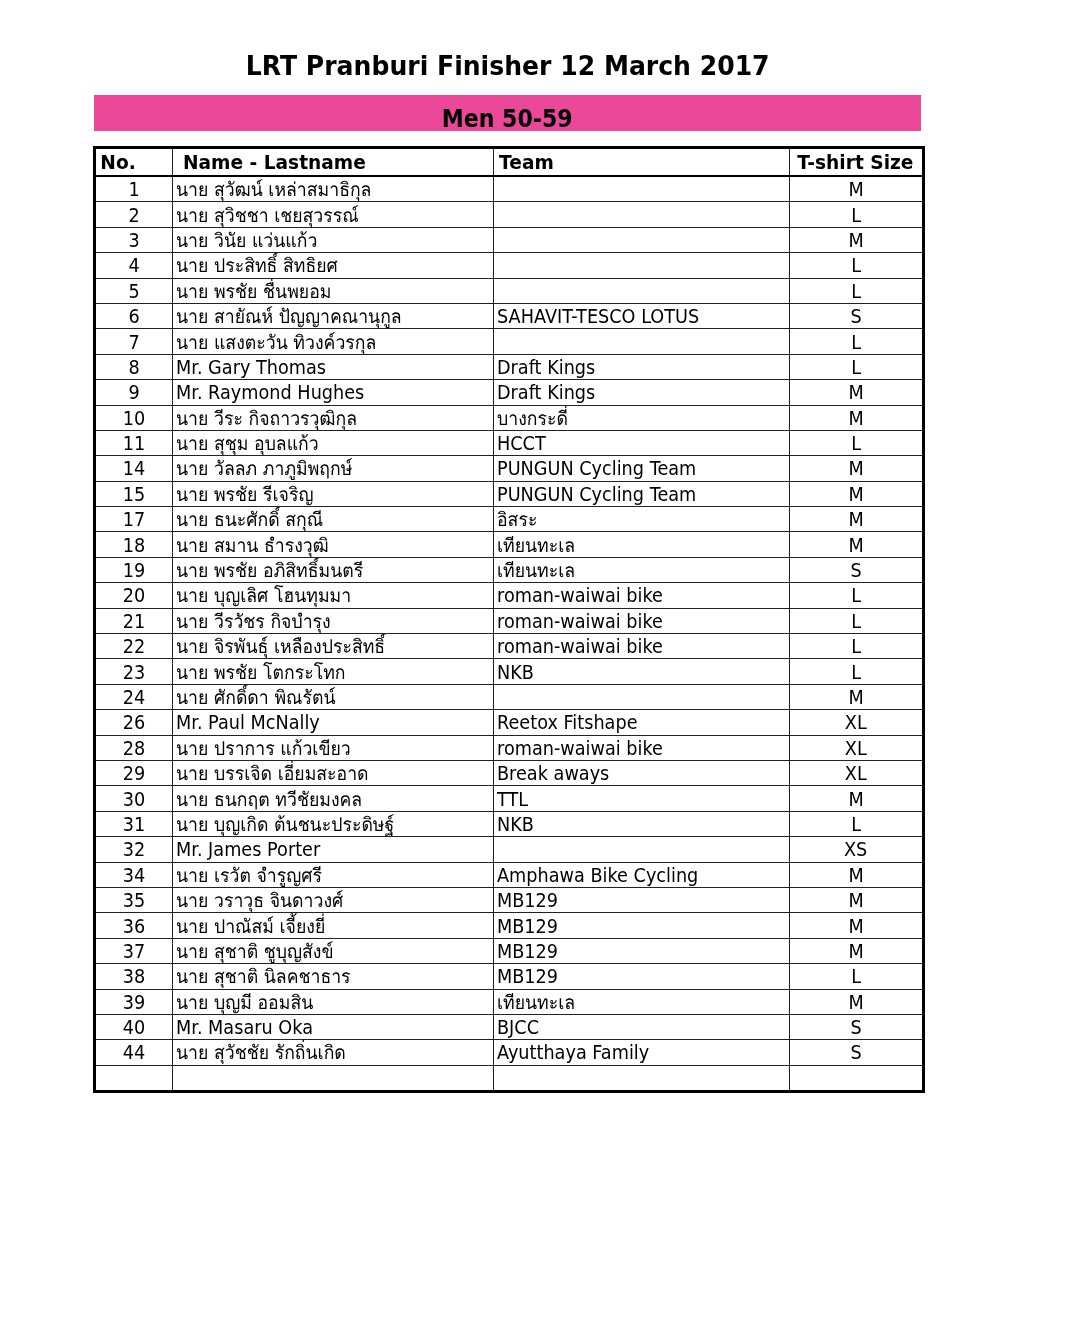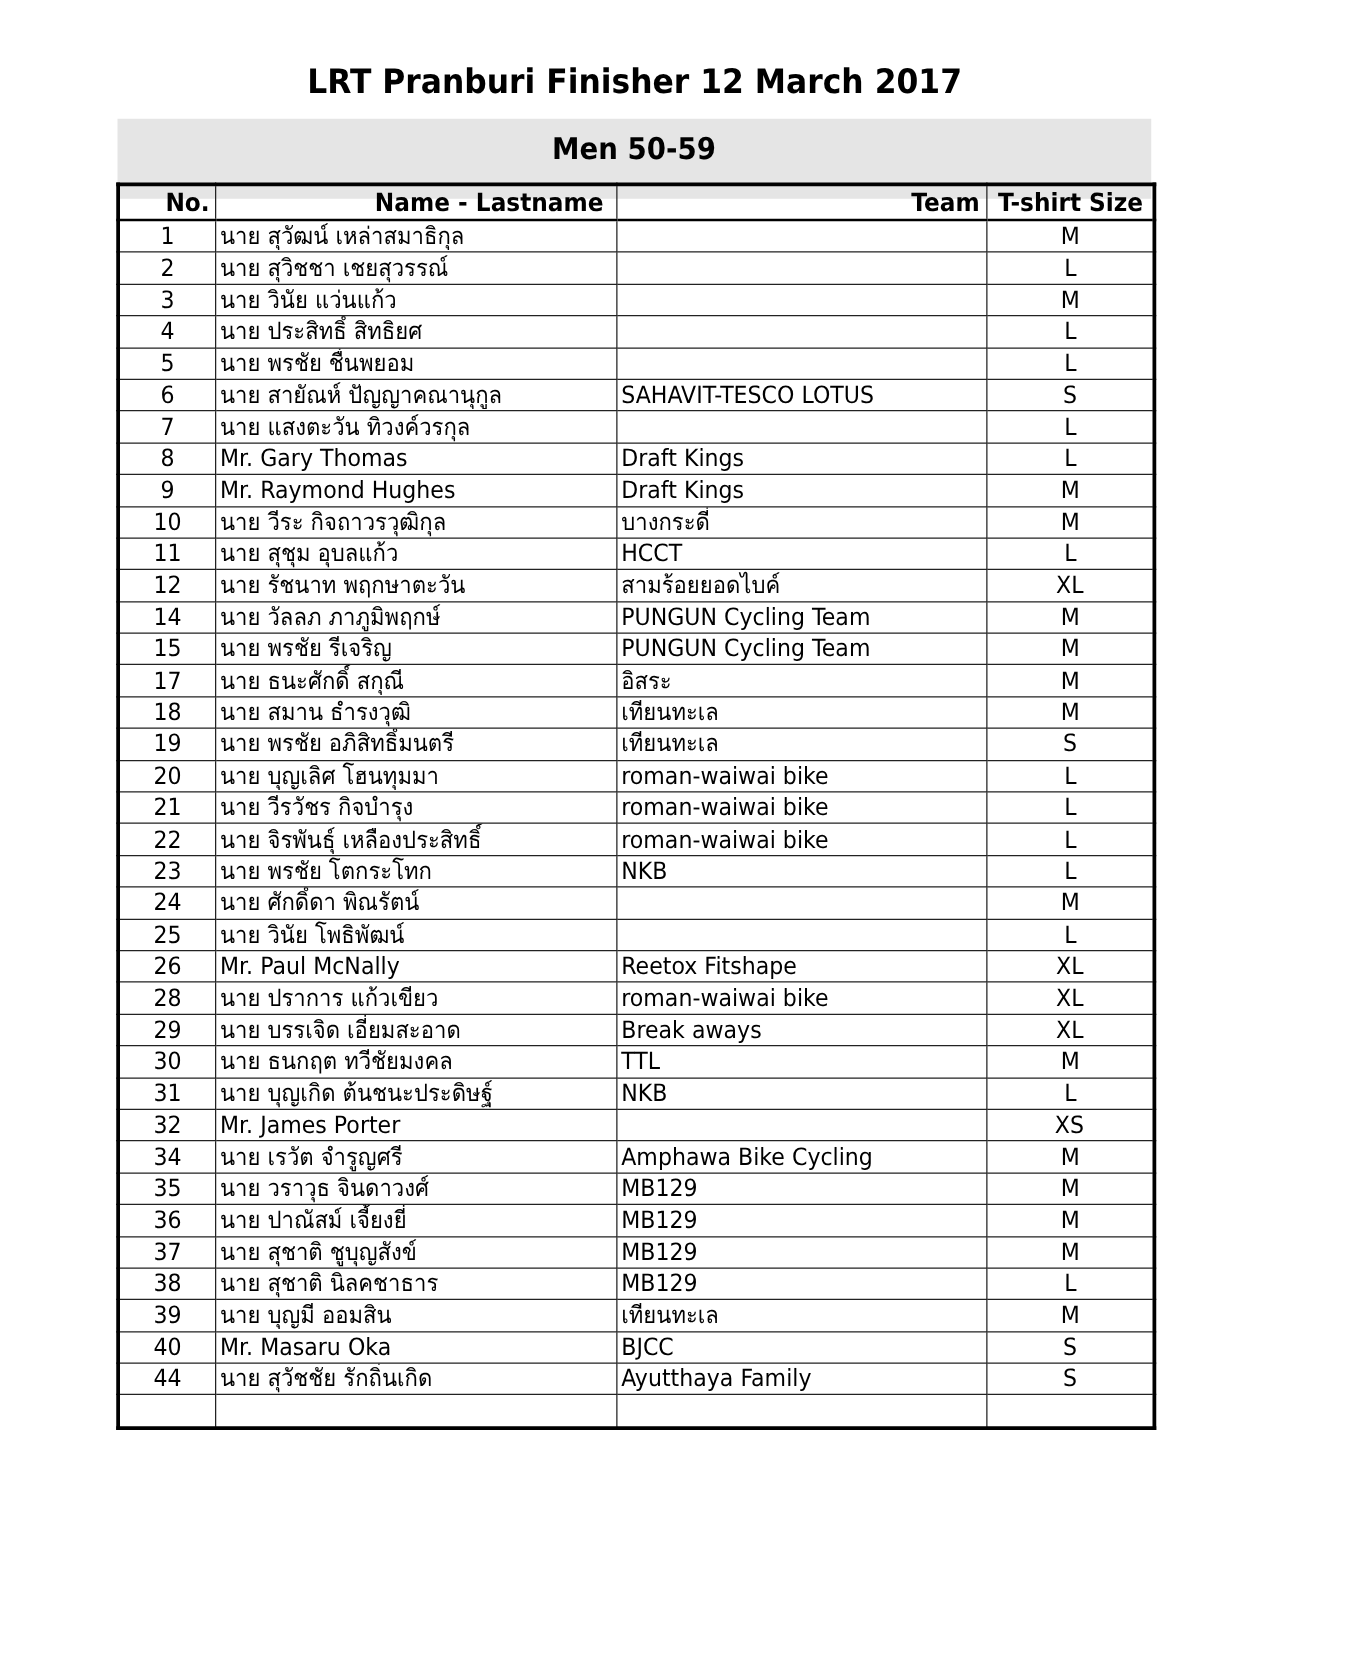--- a/index.html
+++ b/index.html
@@ -1,30 +1,30 @@
 <!DOCTYPE html>
 <html><head>
   <meta charset="utf-8">
   <style>
     html, body { margin: 0; padding: 0; background: #ffffff; }
     body { width: 1080px; height: 1342px; position: relative; overflow: hidden;
            font-family: "DejaVu Sans", "Liberation Sans", sans-serif; color: #000; }
     .title { position: absolute; left: 0; top: 50px; width: 1015px; text-align: center;
              font-weight: bold; font-size: 27px; letter-spacing: 0px; }
     .title .t { display: inline-block; transform: scaleX(0.93); transform-origin: center; }
-    .band { position: absolute; left: 94px; top: 95px; width: 827px; height: 64px;
-            background: #e5e5e5; }
+    .band { position: absolute; left: 94px; top: 95px; width: 827px; height: 36px;
+            background: #ec4899; }
     .band-label { position: absolute; left: 0; right: 0; top: 10px; text-align: center;
                   font-weight: bold; font-size: 24px; }
     .band-label .t { display: inline-block; transform: scaleX(0.92); }
     table.roster { position: absolute; left: 93px; top: 146px; width: 829px;
                    border-collapse: collapse; border: 3px solid #000; table-layout: fixed; }
     table.roster th, table.roster td { border: 1.5px solid #222; padding: 0 3px; height: 24.4px;
                    line-height: 24px; font-size: 19px; white-space: nowrap; overflow: hidden; }
-    table.roster th { font-weight: bold; font-size: 20px; height: 26px; text-align: right;
+    table.roster th { font-weight: bold; font-size: 20px; height: 26px; text-align: left;
                       border-bottom: 2px solid #000; }
     table.roster th .t { display: inline-block; transform: scaleX(0.93); }
     td.no, td.size { text-align: center; }
     td.name, td.team { text-align: left; }
     td .t { display: inline-block; transform: scaleX(0.93); transform-origin: left center; }
     td.no .t, td.size .t { transform-origin: center; }
     col.c-no { width: 78px; }
     col.c-name { width: 321px; }
     col.c-team { width: 296px; }
     col.c-size { width: 134px; }
@@ -118,26 +118,20 @@
         <td class="team"><span class="t">บางกระดี่</span></td>
         <td class="size"><span class="t">M</span></td>
       </tr>
       <tr>
         <td class="no"><span class="t">11</span></td>
         <td class="name"><span class="t">นาย สุชุม อุบลแก้ว</span></td>
         <td class="team"><span class="t">HCCT</span></td>
         <td class="size"><span class="t">L</span></td>
       </tr>
       <tr>
-        <td class="no"><span class="t">12</span></td>
-        <td class="name"><span class="t">นาย รัชนาท พฤกษาตะวัน</span></td>
-        <td class="team"><span class="t">สามร้อยยอดไบค์</span></td>
-        <td class="size"><span class="t">XL</span></td>
-      </tr>
-      <tr>
         <td class="no"><span class="t">14</span></td>
         <td class="name"><span class="t">นาย วัลลภ ภาภูมิพฤกษ์</span></td>
         <td class="team"><span class="t">PUNGUN Cycling Team</span></td>
         <td class="size"><span class="t">M</span></td>
       </tr>
       <tr>
         <td class="no"><span class="t">15</span></td>
         <td class="name"><span class="t">นาย พรชัย รีเจริญ</span></td>
         <td class="team"><span class="t">PUNGUN Cycling Team</span></td>
         <td class="size"><span class="t">M</span></td>
@@ -182,26 +176,20 @@
         <td class="no"><span class="t">23</span></td>
         <td class="name"><span class="t">นาย พรชัย โตกระโทก</span></td>
         <td class="team"><span class="t">NKB</span></td>
         <td class="size"><span class="t">L</span></td>
       </tr>
       <tr>
         <td class="no"><span class="t">24</span></td>
         <td class="name"><span class="t">นาย ศักดิ์ดา พิณรัตน์</span></td>
         <td class="team"><span class="t"></span></td>
         <td class="size"><span class="t">M</span></td>
-      </tr>
-      <tr>
-        <td class="no"><span class="t">25</span></td>
-        <td class="name"><span class="t">นาย วินัย โพธิพัฒน์</span></td>
-        <td class="team"><span class="t"></span></td>
-        <td class="size"><span class="t">L</span></td>
       </tr>
       <tr>
         <td class="no"><span class="t">26</span></td>
         <td class="name"><span class="t">Mr. Paul McNally</span></td>
         <td class="team"><span class="t">Reetox Fitshape</span></td>
         <td class="size"><span class="t">XL</span></td>
       </tr>
       <tr>
         <td class="no"><span class="t">28</span></td>
         <td class="name"><span class="t">นาย ปราการ แก้วเขียว</span></td>

